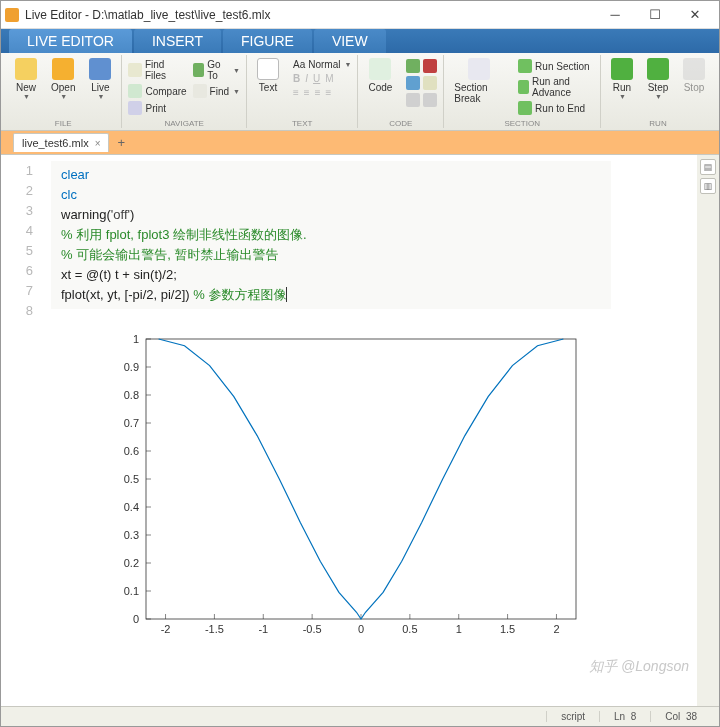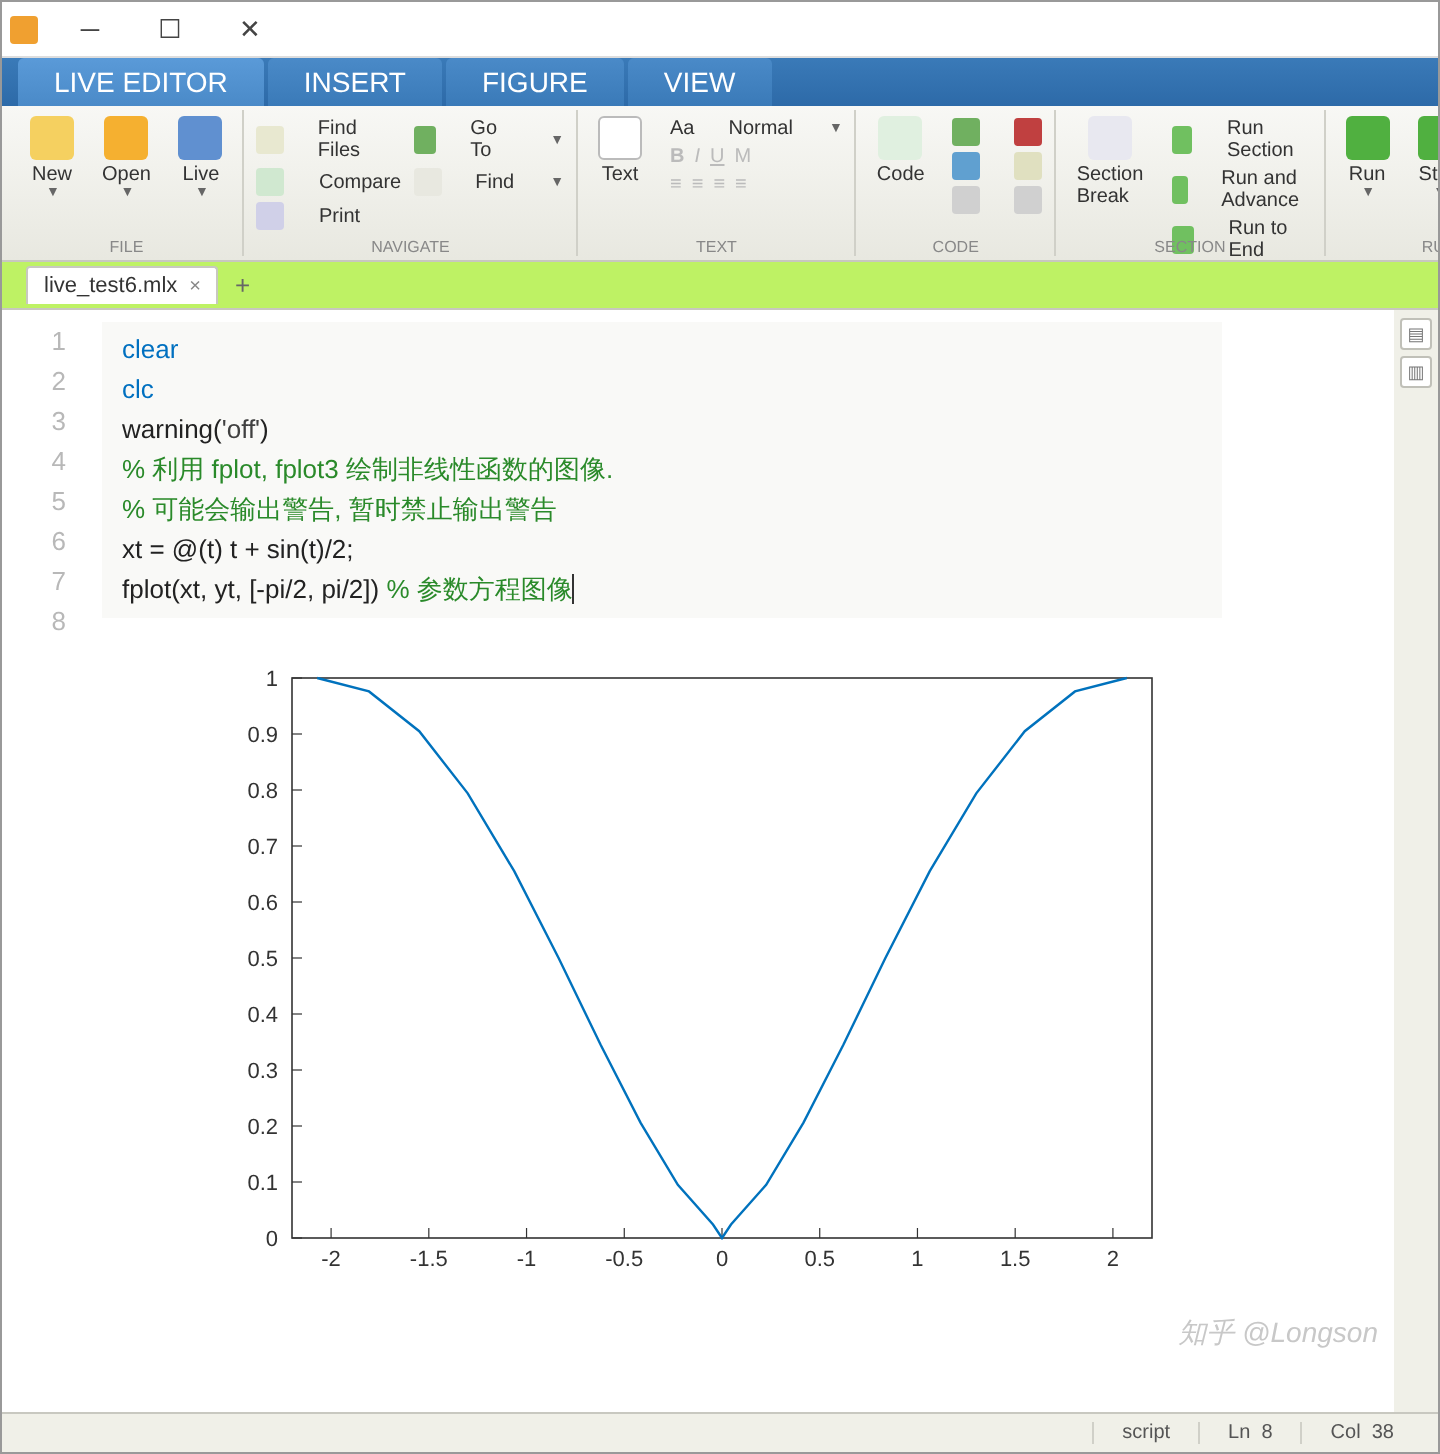--- a/index.html
+++ b/index.html
@@ -9,26 +9,26 @@
 .titlebar .title{flex:1;font-size:12px;color:#333}
 .titlebar .win-btn{width:40px;height:26px;display:flex;align-items:center;justify-content:center;font-size:13px;color:#444}
 .tabstrip{height:24px;background:linear-gradient(#3a7ab8,#2d6aa8);display:flex;align-items:flex-end;padding-left:8px}
 .tab{padding:4px 18px;font-size:14px;color:#fff;background:linear-gradient(#4a8ac8,#3a7ab8);border-radius:3px 3px 0 0;margin-right:2px;cursor:pointer}
 .tab.active{background:linear-gradient(#5a9ad8,#4a8ac8);color:#fff}
 .ribbon{height:78px;background:linear-gradient(#f8f8f5,#e8e8e0);border-bottom:1px solid #c8c8c0;display:flex;padding:2px 4px;position:relative}
 .rgroup{display:flex;flex-direction:column;border-right:1px solid #d0d0c8;padding:1px 4px;position:relative}
 .rgroup-label{position:absolute;bottom:0;left:0;right:0;text-align:center;font-size:8px;color:#888}
 .rbig{display:flex;flex-direction:column;align-items:center;padding:2px 6px;font-size:10px;color:#333;cursor:pointer}
 .rbig .ric{width:22px;height:22px;margin-bottom:2px;border-radius:3px}
-.rrow{display:flex;align-items:center;padding:1px 2px;font-size:10px;color:#333;gap:17px;cursor:pointer}
+.rrow{display:flex;align-items:center;padding:1px 2px;font-size:10px;color:#333;gap:3px;cursor:pointer}
 .rrow .ric{width:14px;height:14px;border-radius:2px}
 .rstack{display:flex;flex-direction:column;gap:1px;padding-top:2px}
 .rcol{display:flex;gap:2px}
 .chev{font-size:7px;color:#666;margin-left:1px}
-.filetabs{height:24px;background:#bef264;display:flex;align-items:center;padding-left:12px;border-bottom:1px solid #c8c8c0}
+.filetabs{height:24px;background:#fdba74;display:flex;align-items:center;padding-left:12px;border-bottom:1px solid #c8c8c0}
 .filetab{background:#fff;padding:3px 8px;font-size:11px;color:#333;border:1px solid #c8c8c0;border-bottom:none;border-radius:2px 2px 0 0;display:flex;align-items:center;gap:6px}
 .filetab .x{color:#888;font-size:10px;cursor:pointer}
 .addtab{padding:3px 8px;color:#666;cursor:pointer;font-size:13px}
 .editor{flex:1;display:flex;background:#fff;overflow:hidden;position:relative}
 .gutter{width:40px;background:#fff;text-align:right;padding:6px 8px 0 0;font-family:Menlo,Consolas,monospace;font-size:13px;color:#b8b8b8;line-height:20px}
 .code-area{flex:1;padding:6px 1px 0 10px;overflow:auto}
 .codebox{background:#f9f9f7;padding:4px 10px;font-family:Menlo,Consolas,monospace;font-size:13px;line-height:20px;color:#222;width:560px}
 .kw{color:#0070c0}
 .str{color:#404040}
 .cm{color:#2a8a2a}
@@ -39,20 +39,21 @@
 .status{height:20px;background:#f0f0e8;border-top:1px solid #c8c8c0;display:flex;align-items:center;font-size:10px;color:#555;padding:0 8px}
 .status .sp{flex:1}
 .status .cell{padding:0 14px;border-left:1px solid #d0d0c8}
 .watermark{position:absolute;right:30px;bottom:30px;color:#c8c8c8;font-size:14px;font-style:italic}
 </style>
 </head>
 <body>
 
 <div class="titlebar">
   <div class="ticon"></div>
+  <div class="title">Live Editor - D:\matlab_live_test\live_test6.mlx</div>
   <div class="win-btn">─</div>
   <div class="win-btn">☐</div>
   <div class="win-btn">✕</div>
 </div>
 
 <div class="tabstrip">
   <div class="tab active">LIVE EDITOR</div>
   <div class="tab">INSERT</div>
   <div class="tab">FIGURE</div>
   <div class="tab">VIEW</div>

